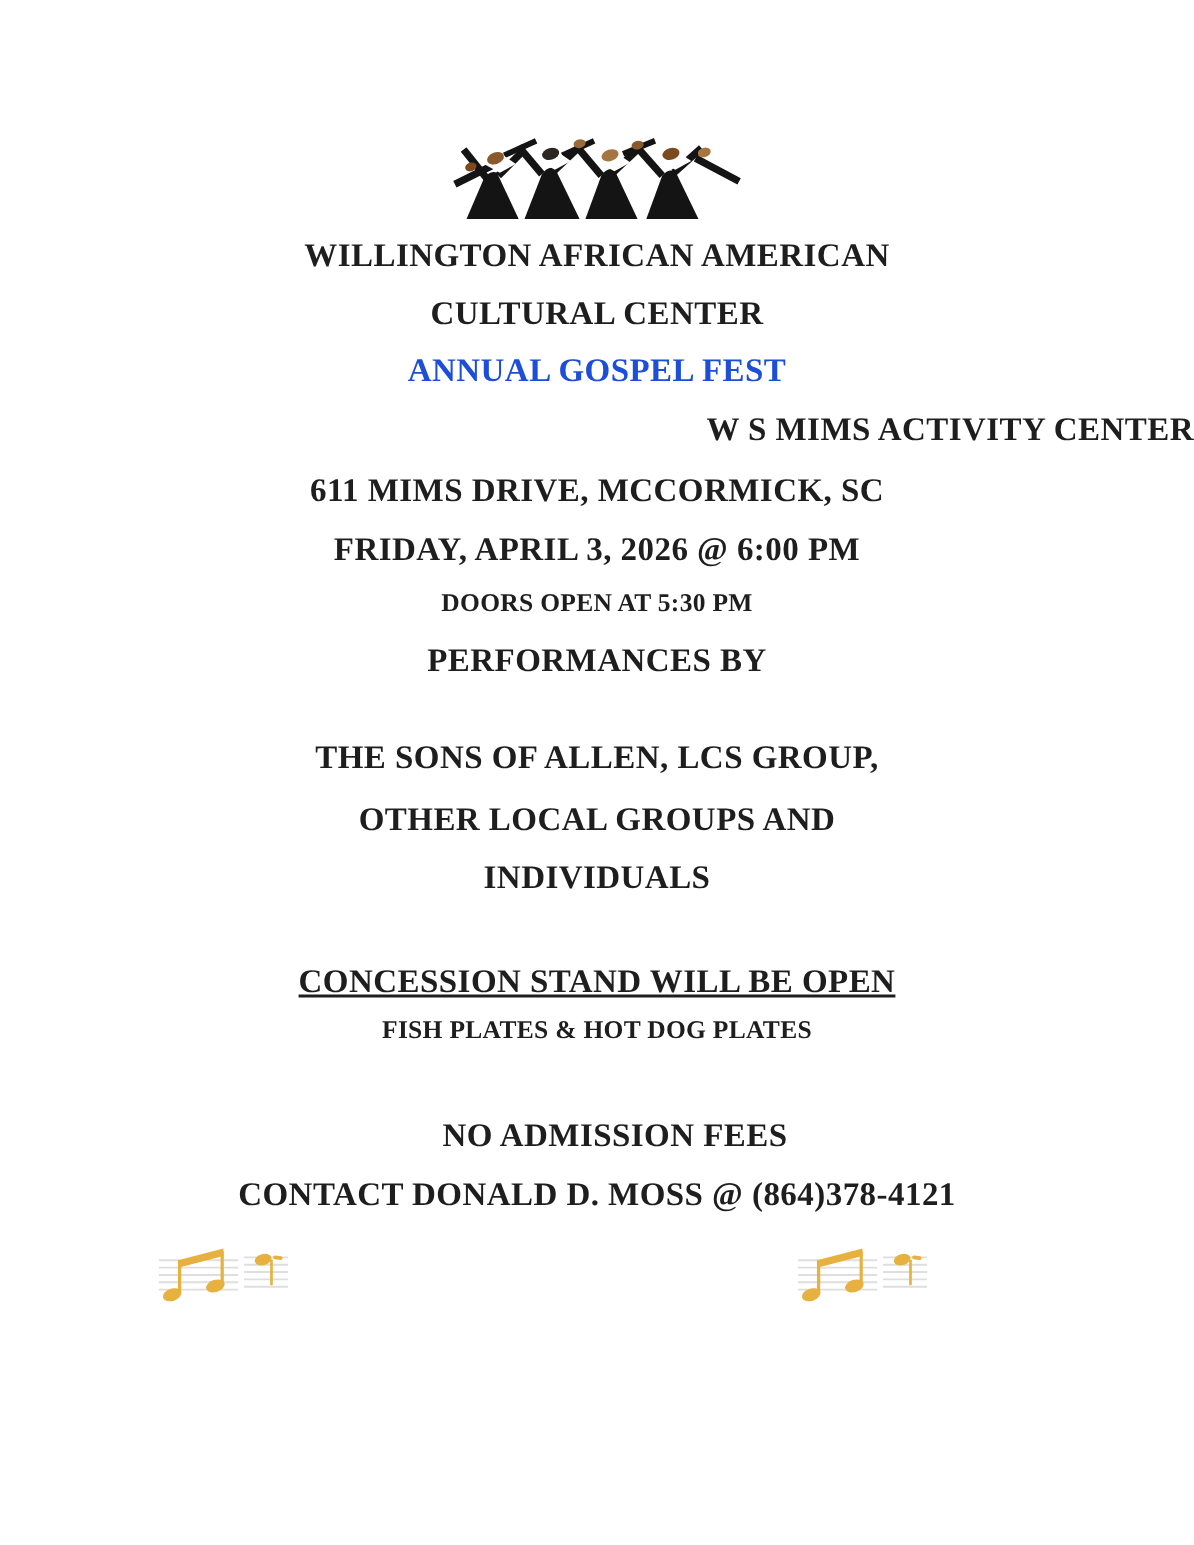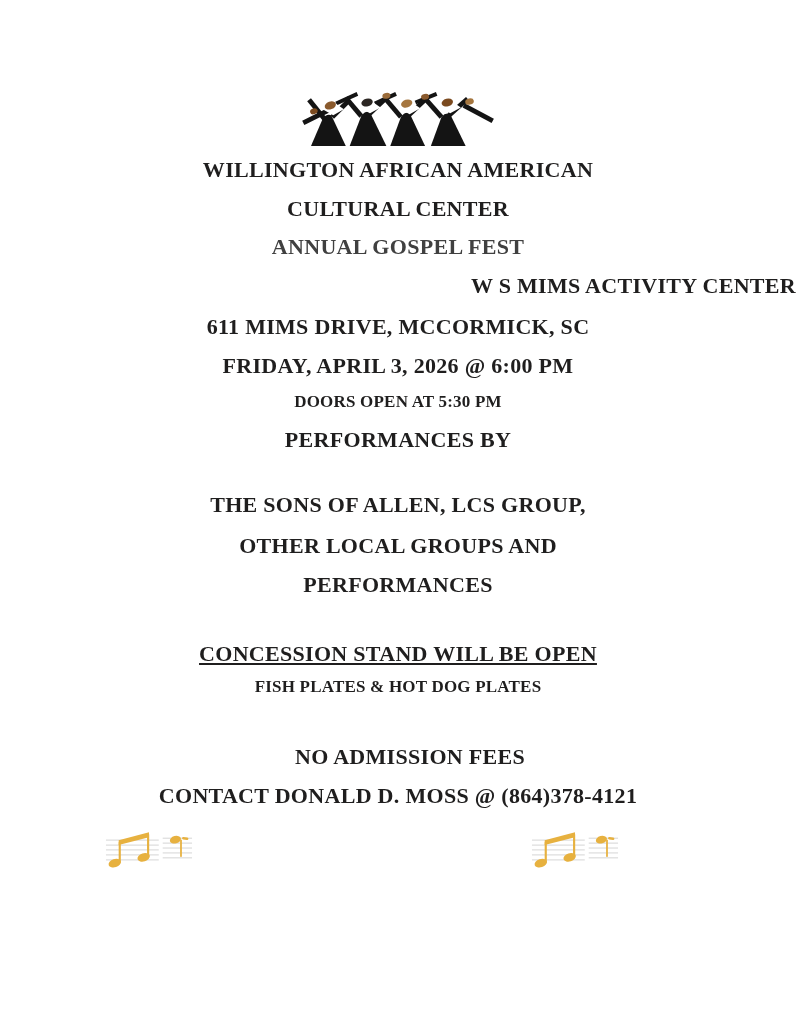--- a/index.html
+++ b/index.html
@@ -73,31 +73,31 @@
       <ellipse cx="88" cy="6" rx="4.2" ry="3" fill="#9a6b3a" transform="rotate(-12 88 6)"></ellipse>
       <ellipse cx="128" cy="7" rx="4.2" ry="3" fill="#8a5a2d" transform="rotate(-12 128 7)"></ellipse>
       <ellipse cx="174" cy="12" rx="4.5" ry="3.2" fill="#a5763f" transform="rotate(-14 174 12)"></ellipse>
       <ellipse cx="13" cy="22" rx="4" ry="3" fill="#7b4a1f" transform="rotate(-18 13 22)"></ellipse>
     </g>
   </svg>
 
   <div class="line" style="top:156px;">WILLINGTON AFRICAN AMERICAN</div>
   <div class="line" style="top:195px;text-align:center;">CULTURAL CENTER</div>
 
-  <div class="line" style="top: 233px; color: #404040;">ANNUAL GOSPEL FEST</div>
+  <div class="line" style="top: 233px; color: #1d4ed8;">ANNUAL GOSPEL FEST</div>
 
   <div class="line" style="top:272px;text-align:right;">W S MIMS ACTIVITY CENTER</div>
   <div class="line" style="top:313px;">611 MIMS DRIVE, MCCORMICK, SC</div>
   <div class="line" style="top:352px;">FRIDAY, APRIL 3, 2026 @ 6:00 PM</div>
   <div class="line small" style="top:391px;">DOORS OPEN AT 5:30 PM</div>
 
   <div class="line" style="top:426px;">PERFORMANCES BY</div>
   <div class="line" style="top:532px;">OTHER LOCAL GROUPS AND</div>
   <div class="line" style="top:491px;">THE SONS OF ALLEN, LCS GROUP,</div>
-  <div class="line" style="top:571px;">PERFORMANCES</div>
+  <div class="line" style="top:571px;">INDIVIDUALS</div>
 
   <div class="line" style="top:640px;text-decoration:underline;">CONCESSION STAND WILL BE OPEN</div>
   <div class="line small" style="top:676px;">FISH PLATES &amp; HOT DOG PLATES</div>
 
   <div class="line" style="top:743px;margin-left:12px;">NO ADMISSION FEES</div>
   <div class="line" style="top:782px;">CONTACT DONALD D. MOSS @ (864)378-4121</div>
 
   <svg class="art" style="left:104px; top:827px;" width="90" height="44" viewBox="0 0 92 44" aria-hidden="true">
     <g stroke="#dedede" stroke-width="1.3">
       <line x1="2" y1="13" x2="56" y2="13" stroke="#dedede"></line>

